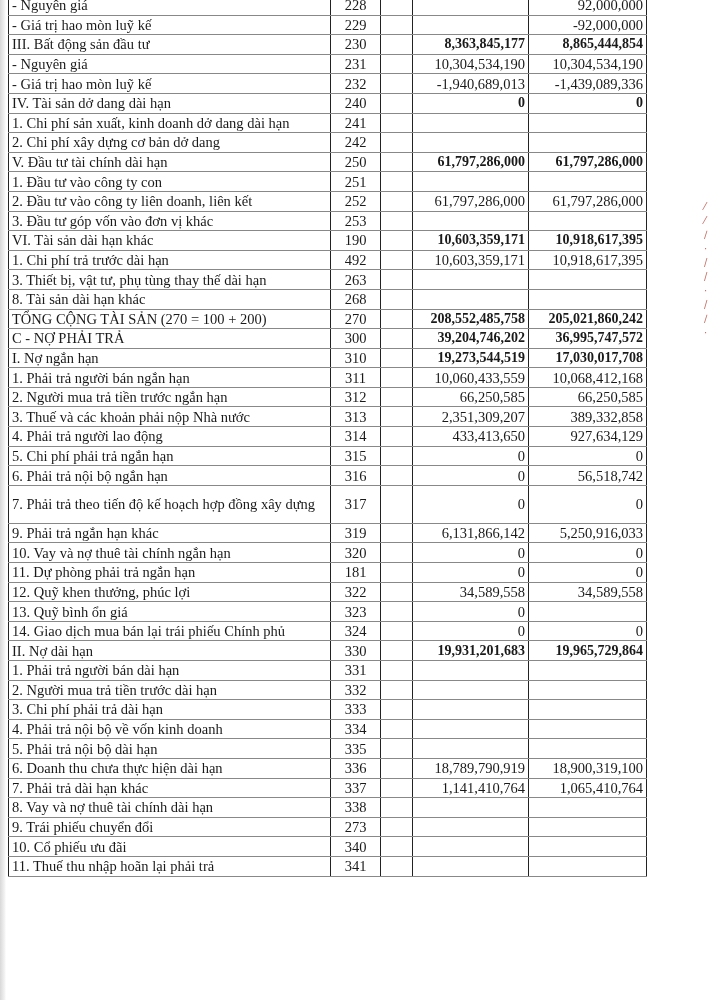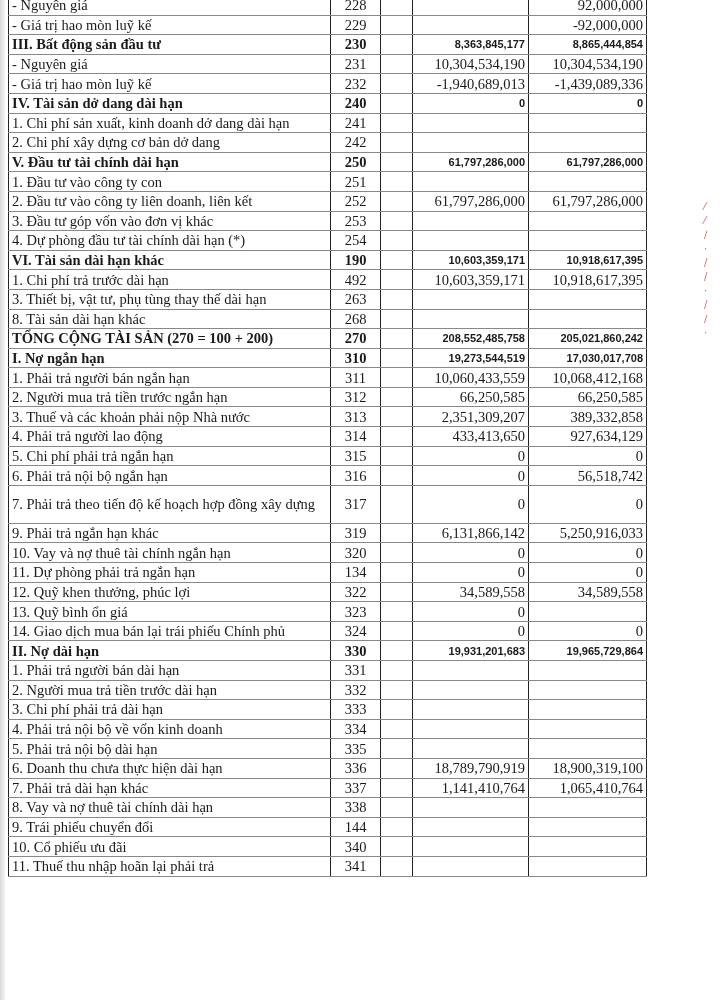--- a/index.html
+++ b/index.html
@@ -16,22 +16,22 @@
   table.bs td {
     border-left:1.5px solid #222; border-right:1.5px solid #222;
     border-bottom:1px solid #888; padding:0 3px; height:18.6px; line-height:18px;
     font-size:14.5px; white-space:nowrap; overflow:hidden;
   }
   table.bs tr.tall td { height:37px;margin-left:44px; }
   td.name { text-align:left; }
   td.code { text-align:center; }
   td.note { }
   td.num { text-align:right; font-size:14.5px; }
-  tr.bold td.name, tr.bold td.code { font-weight:bold; }
-  tr.bold td.num { font-family:Liberation Sans, sans-serif; font-weight:bold; font-size:11px; }
+  tr.bold td.name, tr.bold td.code { font-weight:normal; }
+  tr.bold td.num { font-family:Liberation Serif, serif; font-weight:bold; font-size:14px; }
   col.c-name { width:322px; }
   col.c-code { width:50px; }
   col.c-note { width:32px; }
   col.c-v1 { width:116px; }
   col.c-v2 { width:118px; }
   .stamp { position:absolute; left:704px; top:200px; width:12px; height:190px; }
   .stamp span { display:block; color:#b23a2c; font-size:10px; line-height:14px; font-family:"DejaVu Sans", sans-serif; opacity:.75; }
 </style>
 </head>
 <body>
@@ -124,27 +124,20 @@
         <td class="num">61,797,286,000</td>
         <td class="num">61,797,286,000</td>
       </tr>
       <tr>
         <td class="name">3. Đầu tư góp vốn vào đơn vị khác</td>
         <td class="code">253</td>
         <td class="note"></td>
         <td class="num"></td>
         <td class="num"></td>
       </tr>
-      <tr>
-        <td class="name">4. Dự phòng đầu tư tài chính dài hạn (*)</td>
-        <td class="code">254</td>
-        <td class="note"></td>
-        <td class="num"></td>
-        <td class="num"></td>
-      </tr>
       <tr class="bold">
         <td class="name">VI. Tài sản dài hạn khác</td>
         <td class="code">190</td>
         <td class="note"></td>
         <td class="num">10,603,359,171</td>
         <td class="num">10,918,617,395</td>
       </tr>
       <tr>
         <td class="name">1. Chi phí trả trước dài hạn</td>
         <td class="code">492</td>
@@ -165,20 +158,27 @@
         <td class="note"></td>
         <td class="num"></td>
         <td class="num"></td>
       </tr>
       <tr class="bold">
         <td class="name">TỔNG CỘNG TÀI SẢN (270 = 100 + 200)</td>
         <td class="code">270</td>
         <td class="note"></td>
         <td class="num">208,552,485,758</td>
         <td class="num">205,021,860,242</td>
+      </tr>
+      <tr class="bold">
+        <td class="name">C - NỢ PHẢI TRẢ</td>
+        <td class="code">300</td>
+        <td class="note"></td>
+        <td class="num">39,204,746,202</td>
+        <td class="num">36,995,747,572</td>
       </tr>
       <tr class="bold">
         <td class="name">I. Nợ ngắn hạn</td>
         <td class="code">310</td>
         <td class="note"></td>
         <td class="num">19,273,544,519</td>
         <td class="num">17,030,017,708</td>
       </tr>
       <tr>
         <td class="name">1. Phải trả người bán ngắn hạn</td>
@@ -238,21 +238,21 @@
       </tr>
       <tr>
         <td class="name">10. Vay và nợ thuê tài chính ngắn hạn</td>
         <td class="code">320</td>
         <td class="note"></td>
         <td class="num">0</td>
         <td class="num">0</td>
       </tr>
       <tr>
         <td class="name">11. Dự phòng phải trả ngắn hạn</td>
-        <td class="code">134</td>
+        <td class="code">181</td>
         <td class="note"></td>
         <td class="num">0</td>
         <td class="num">0</td>
       </tr>
       <tr>
         <td class="name">12. Quỹ khen thưởng, phúc lợi</td>
         <td class="code">322</td>
         <td class="note"></td>
         <td class="num">34,589,558</td>
         <td class="num">34,589,558</td>
@@ -329,21 +329,21 @@
       </tr>
       <tr>
         <td class="name">8. Vay và nợ thuê tài chính dài hạn</td>
         <td class="code">338</td>
         <td class="note"></td>
         <td class="num"></td>
         <td class="num"></td>
       </tr>
       <tr>
         <td class="name">9. Trái phiếu chuyển đổi</td>
-        <td class="code">144</td>
+        <td class="code">273</td>
         <td class="note"></td>
         <td class="num"></td>
         <td class="num"></td>
       </tr>
       <tr>
         <td class="name">10. Cổ phiếu ưu đãi</td>
         <td class="code">340</td>
         <td class="note"></td>
         <td class="num"></td>
         <td class="num"></td>

